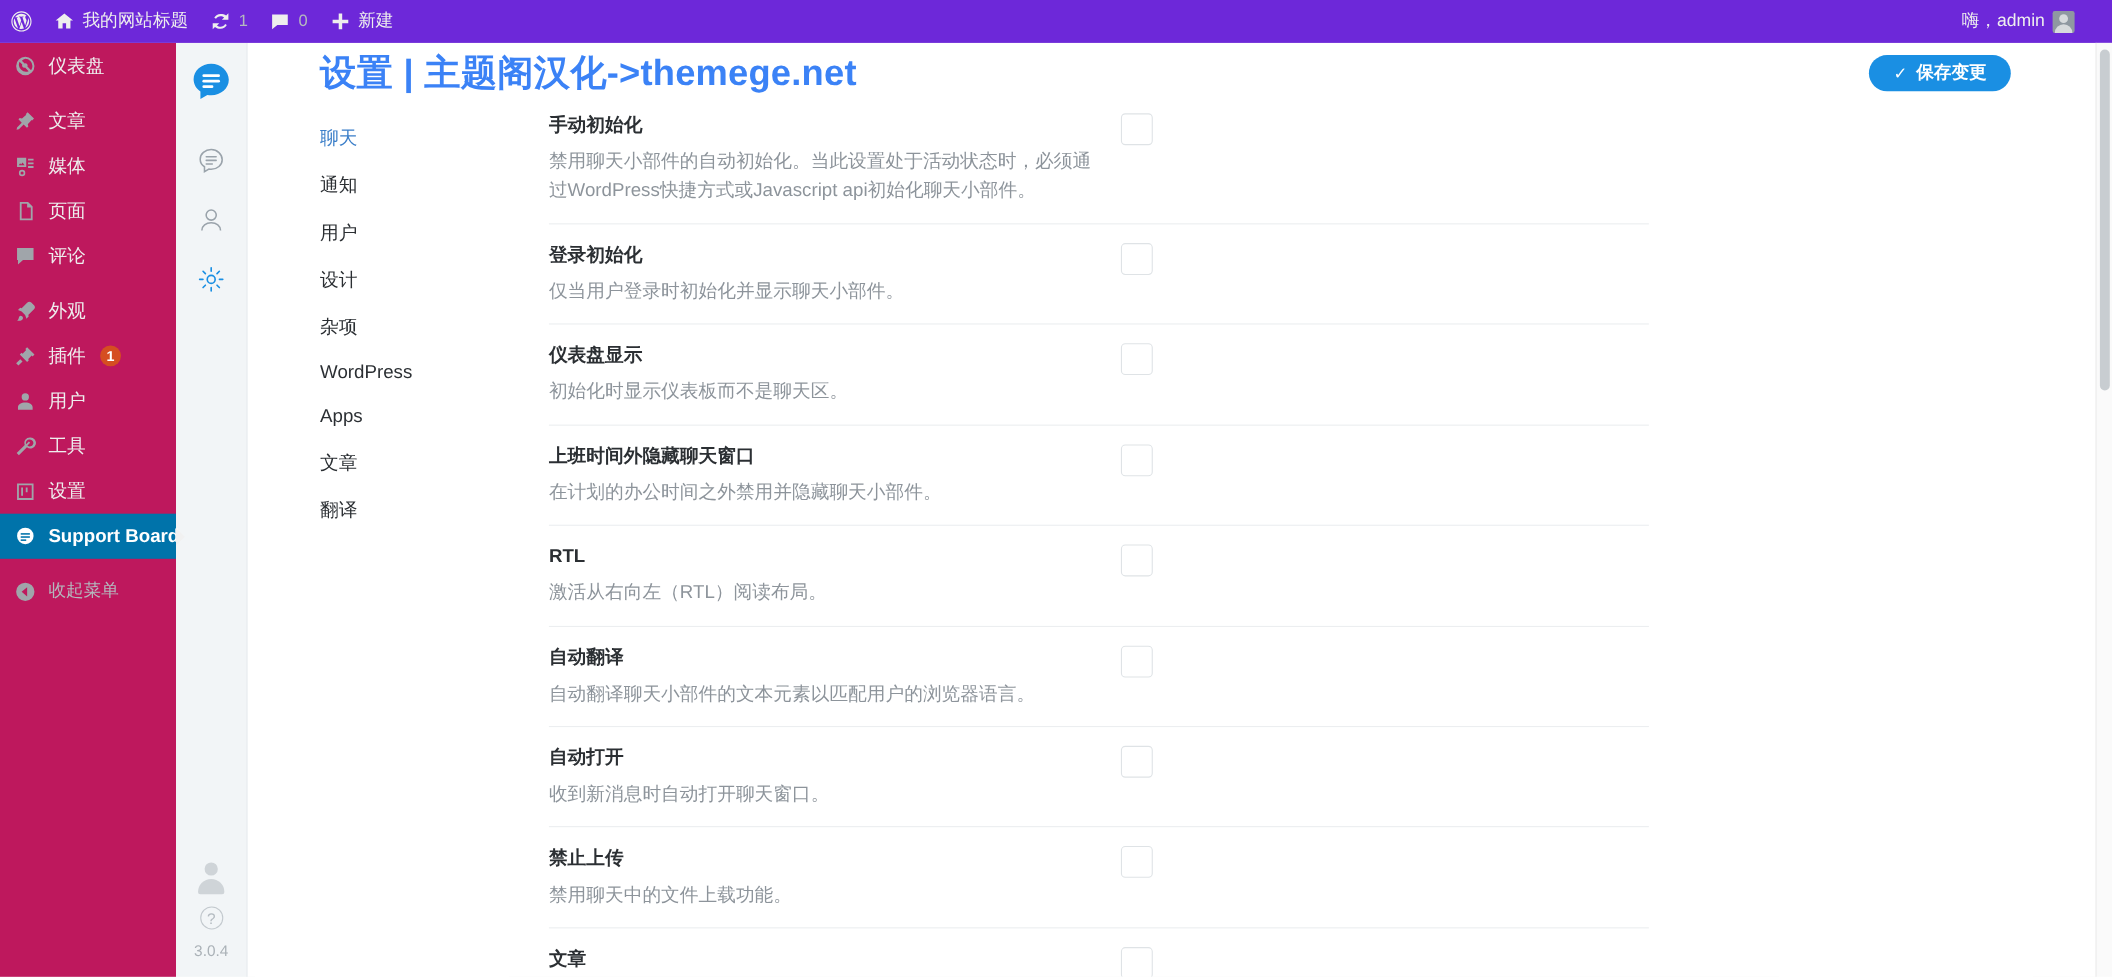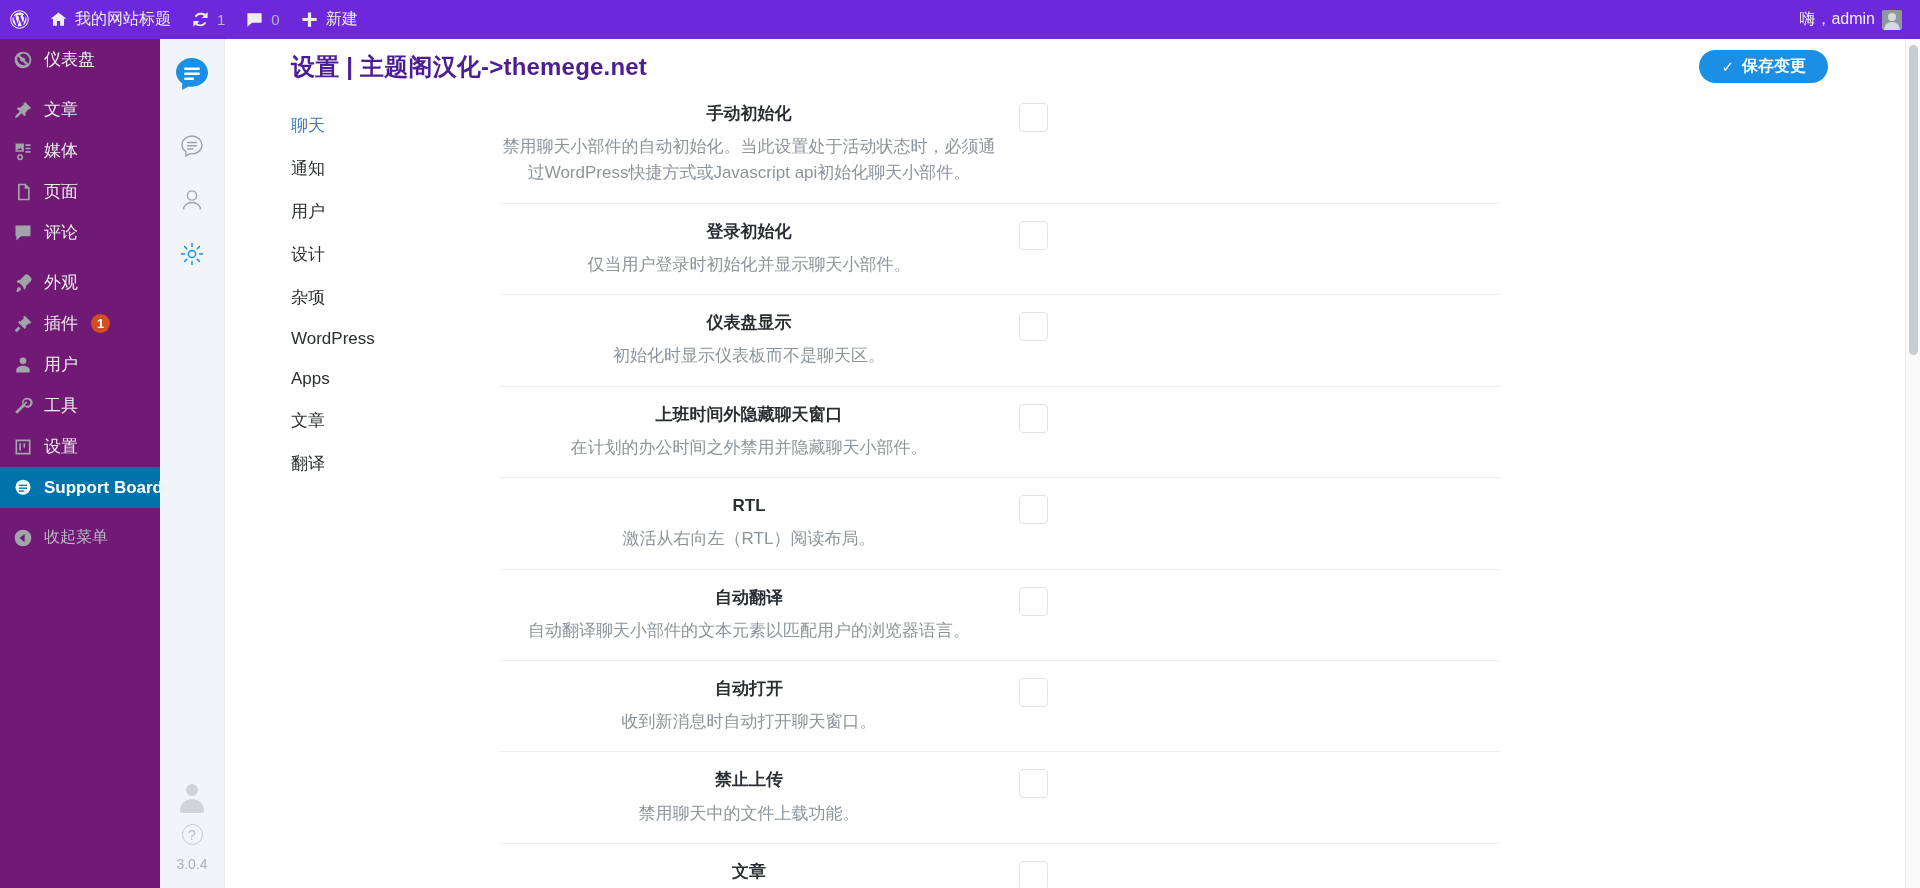--- a/index.html
+++ b/index.html
@@ -24,39 +24,39 @@
   .ab-group { display: flex; align-items: center; height: 39px; }
   .ab-item {
     display: flex; align-items: center; gap: 7px;
     height: 39px; padding: 0 10px;
     color: #eee; text-decoration: none;
     cursor: pointer; white-space: nowrap;
   }
   .ab-icon { display: inline-flex; align-items: center; justify-content: center; }
   .ab-icon svg { display: block; }
   .ab-count { color: #b4b9be; font-size: 15px; }
-  .ab-right { margin-left: auto; display: flex; align-items: flex-end; padding-right: 8px; }
+  .ab-right { margin-left: auto; display: flex; align-items: flex-end; padding-right: 24px; }
   .ab-avatar {
     width: 20px; height: 20px; border-radius: 2px;
     background: #8f98a1; display: inline-block; position: relative; overflow: hidden;
   }
   .ab-avatar::before {
     content: ""; position: absolute; left: 6px; top: 3px;
     width: 8px; height: 8px; border-radius: 50%; background: #d7dadd;
   }
   .ab-avatar::after {
     content: ""; position: absolute; left: 2px; top: 12px;
     width: 16px; height: 11px; border-radius: 8px 8px 0 0; background: #d7dadd;
   }
 
   
   #adminmenu {
     position: absolute; top: 39px; left: 0;
     width: 160px; height: 849px;
-    background: #701a75;
+    background: #be185d;
     color: #eee;
     font-size: 17px;
     z-index: 40;
   }
   .menu-item {
     display: flex; align-items: center; gap: 10px;
     height: 41px; padding: 0 0 0 12px;
     color: #eee; cursor: pointer; position: relative;
     white-space: nowrap;
   }
@@ -147,21 +147,21 @@
     position: relative;
     overflow: hidden;
   }
   #sb-header {
     height: 55px;
     display: flex; align-items: center;
     padding: 0 0 0 66px;
     position: relative;
   }
   #sb-title {
-    font-size: 24px; font-weight: 600; color: #4c1d95;
+    font-size: 33px; font-weight: 600; color: #3b82f6;
     letter-spacing: 0.2px;
   }
   #sb-save {
     position: absolute; right: 92px; top: 11px;
     background: #1a8fe3; color: #fff;
     border: none; border-radius: 22px;
     height: 33px; padding: 0 22px;
     font-size: 16px; font-weight: 600;
     display: flex; align-items: center; gap: 8px;
     cursor: pointer;
@@ -182,21 +182,20 @@
     font-size: 17px; color: #2b2f33;
     padding: 10px 0; cursor: pointer;
     white-space: nowrap;
   }
   .snav-item.active { color: #3c7fc9; }
 
   #settings-rows {
     flex: 1 1 auto;
     padding: 0 0 0 70px;
     overflow: hidden;
-    text-align: center;
   }
   .srow {
     display: flex; align-items: flex-start;
     border-bottom: 1px solid #eceef0;
     padding: 17px 0 16px 0;
     max-width: 1000px;
   }
   .srow:first-child { padding-top: 9px; }
   .srow-text { width: 520px; flex: 0 0 520px; padding-right: 20px; }
   .srow-title {

